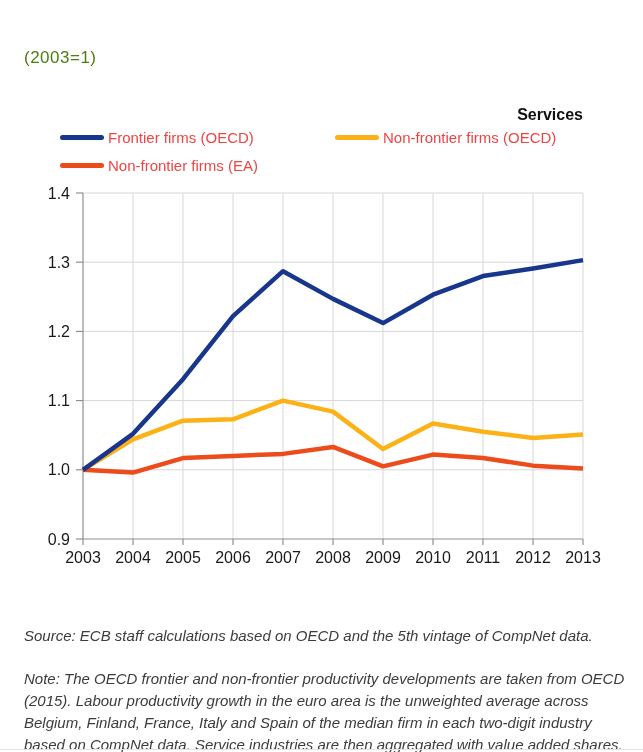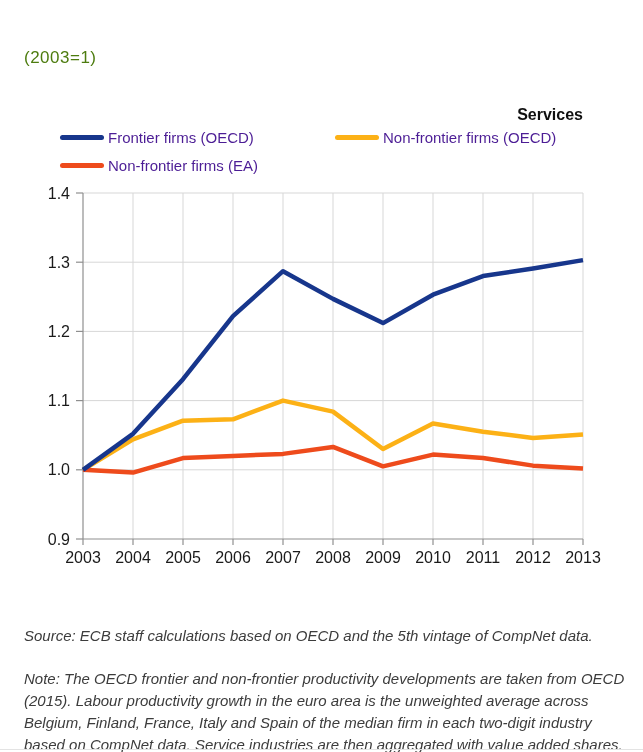--- a/index.html
+++ b/index.html
@@ -22,21 +22,21 @@
     position:absolute;left:83px;top:92px;width:500px;
     text-align:right;font-size:16px;font-weight:bold;color:#101010;margin-top:14px;
   }
   .legend-item{
     position:absolute;display:flex;align-items:center;height:18px;
   }
   .legend-swatch{
     width:44px;height:5px;border-radius:2.5px;flex:0 0 auto;
   }
   .legend-label{
-    margin-left:4px;font-size:15px;color:#4c1d95;white-space:nowrap;
+    margin-left:4px;font-size:15px;color:#ef4444;white-space:nowrap;
   }
   #li-frontier-oecd{left:60px;top:128px;}
   #li-nonfrontier-oecd{left:335px;top:128px;}
   #li-nonfrontier-ea{left:60px;top:156px;}
   #chart-svg{position:absolute;left:0;top:178px;}
   .footer-text{
     position:absolute;left:24px;width:602px;
     font-size:15px;font-style:italic;color:#3c3c3c;line-height:22px;
   }
   #source-text{top:592px;margin-top:33px;}

